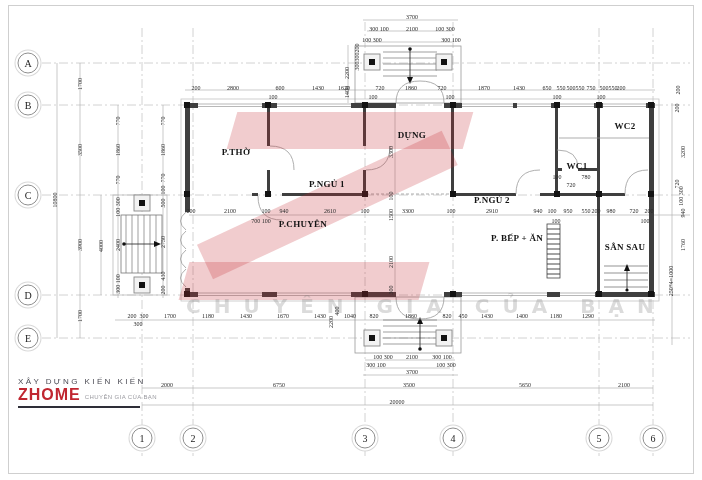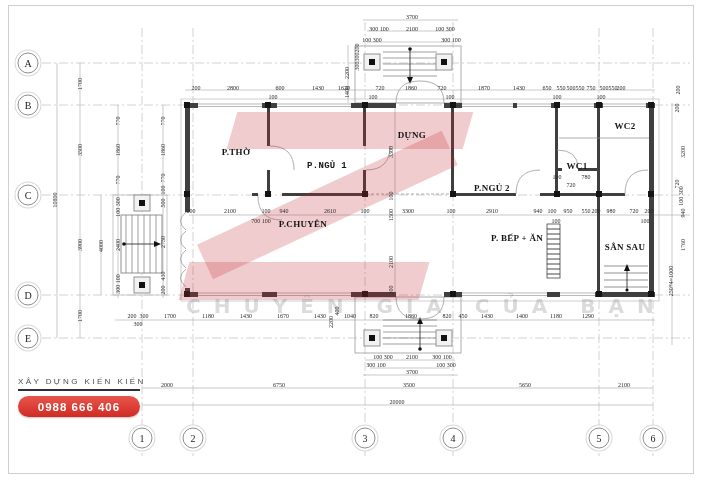--- a/index.html
+++ b/index.html
@@ -329,23 +329,23 @@
       <span class="dim" style="left: 412px; top: 372px;">3700</span>
       <span class="dim" style="left: 167px; top: 385px;">2000</span>
       <span class="dim" style="left: 279px; top: 385px;">6750</span>
       <span class="dim" style="left: 409px; top: 385px;">3500</span>
       <span class="dim" style="left: 525px; top: 385px;">5650</span>
       <span class="dim" style="left: 624px; top: 385px;">2100</span>
       <span class="dim" style="left: 397px; top: 402px;">20000</span>
     </div>
   <div id="rooms-layer">
       <span class="room" style="left: 236px; top: 152px;">P.THỜ</span>
-      <span class="room" style="left: 327px; top: 166px; font-family: Liberation Mono, monospace;">P.NGỦ 1</span>
+      <span class="room" style="left: 327px; top: 184px;">P.NGỦ 1</span>
       <span class="room" style="left: 412px; top: 135px;">DỰNG</span>
-      <span class="room" style="left: 492px; top: 188px;">P.NGỦ 2</span>
+      <span class="room" style="left: 492px; top: 200px;">P.NGỦ 2</span>
       <span class="room" style="left: 303px; top: 224px;">P.CHUYÊN</span>
       <span class="room" style="left: 517px; top: 238px;">P. BẾP + ĂN</span>
       <span class="room" style="left: 577px; top: 126px; margin-top: 40px;">WC1</span>
       <span class="room" style="left: 625px; top: 126px;">WC2</span>
       <span class="room" style="left: 625px; top: 247px;">SÂN SAU</span>
     </div>
   <div id="grid-layer">
       <span class="bubble" style="left: 28px; top: 63px;">A</span>
       <span class="bubble" style="left: 28px; top: 105px;">B</span>
       <span class="bubble" style="left: 28px; top: 195px;">C</span>
@@ -354,19 +354,20 @@
       <span class="bubble" style="left: 142px; top: 438px;">1</span>
       <span class="bubble" style="left: 193px; top: 438px;">2</span>
       <span class="bubble" style="left: 365px; top: 438px;">3</span>
       <span class="bubble" style="left: 453px; top: 438px;">4</span>
       <span class="bubble" style="left: 599px; top: 438px;">5</span>
       <span class="bubble" style="left: 653px; top: 438px;">6</span>
     </div>
 
   <div id="logo">
     <div class="logo-l1">XÂY DỰNG KIẾN KIẾN</div>
+    <div class="logo-l2">
+      <span class="logo-brand">ZHOME</span>
+      <span class="logo-tag">CHUYÊN GIA CỦA BẠN</span>
+    </div>
     <div class="logo-rule"></div>
-    <div class="phone-pill">
-      <span>0988 666 406</span>
-    </div>
   </div>
 
 </div>
 
 </body></html>

